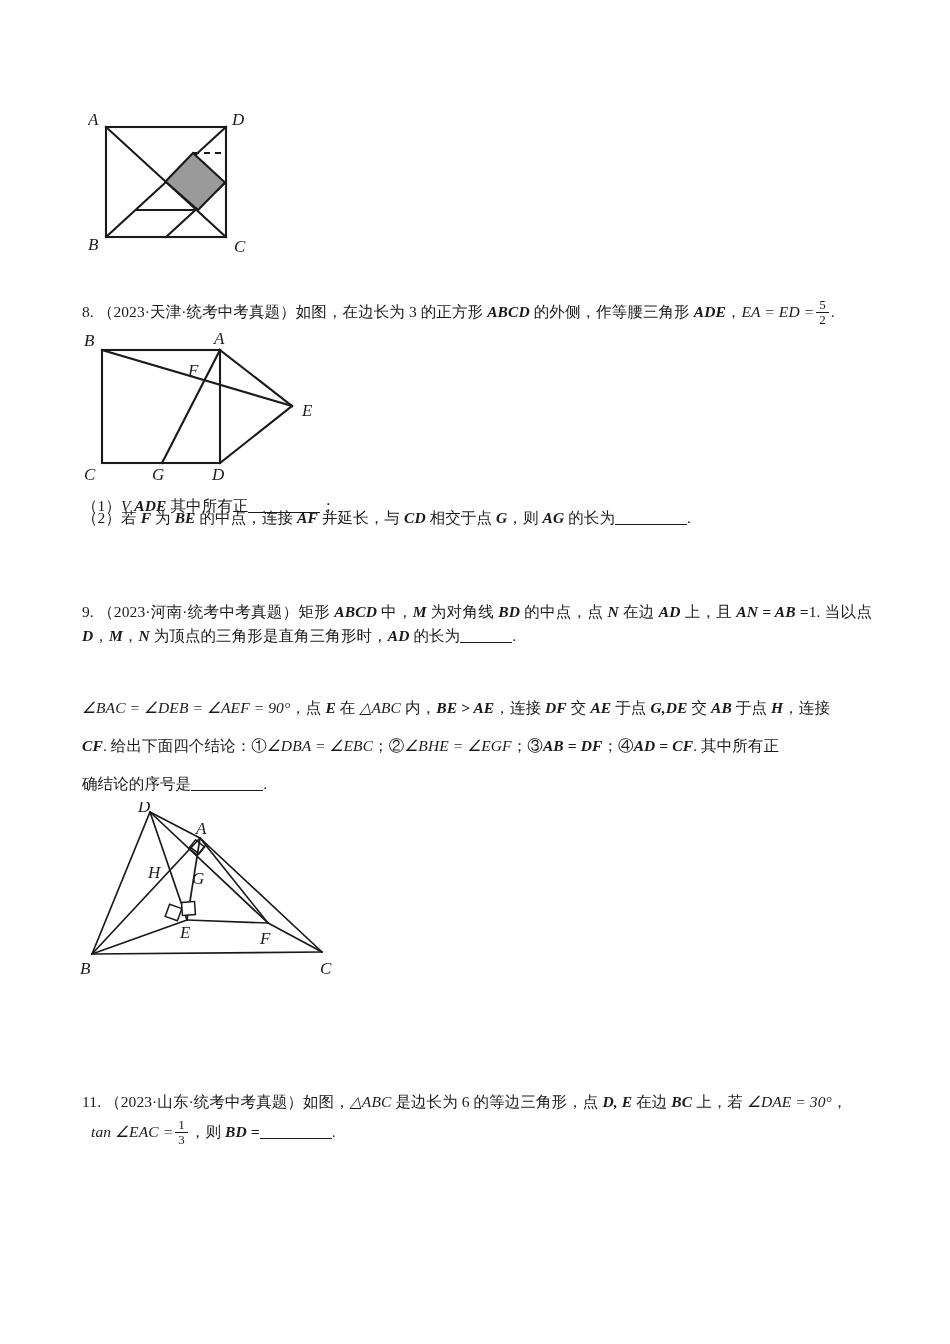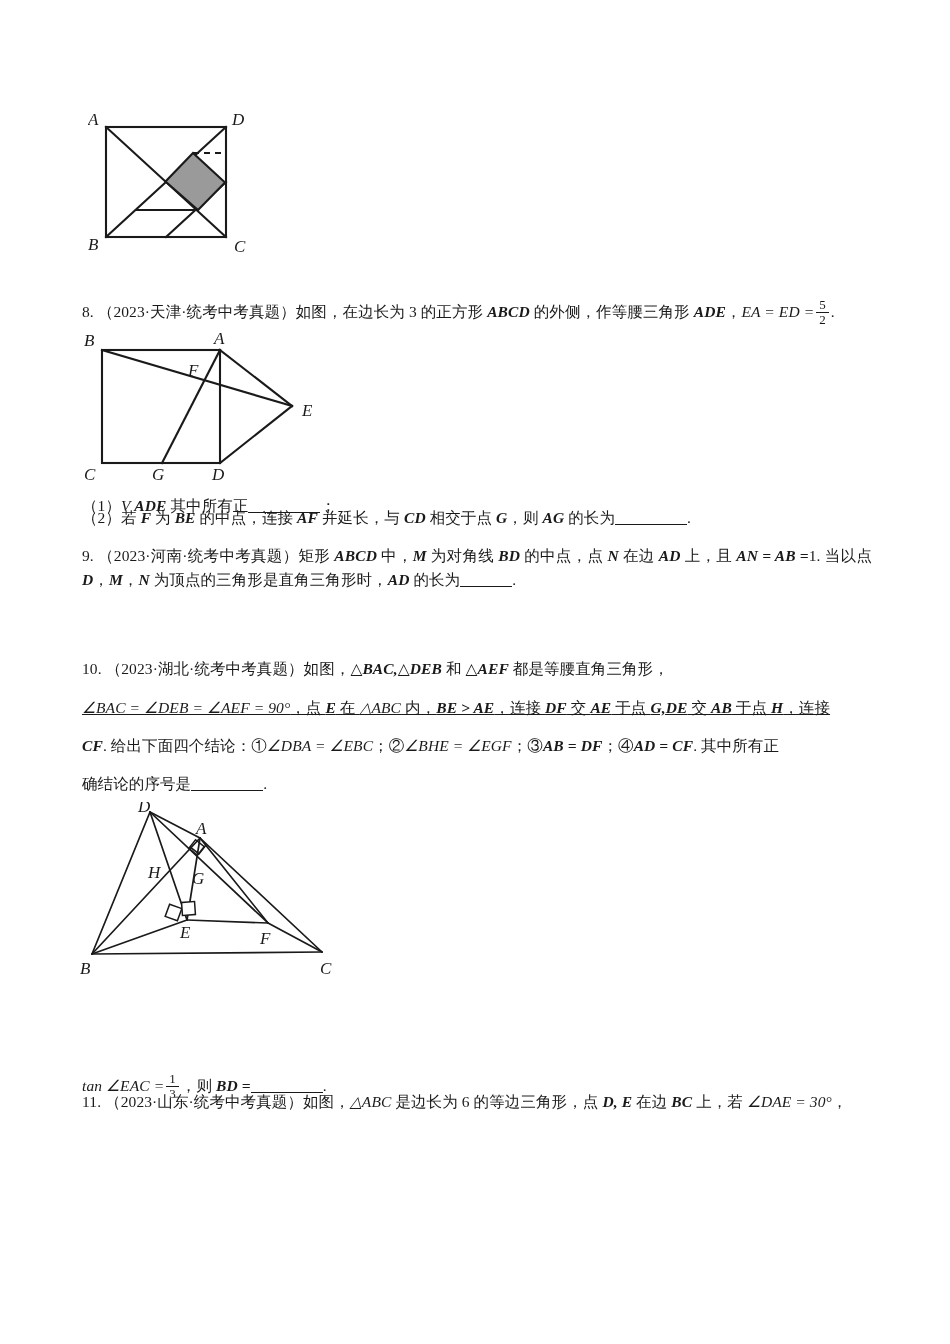--- a/index.html
+++ b/index.html
@@ -132,29 +132,26 @@
   </div>
 
   <div class="qtext" style="top:494px;">
     <span>（1）</span><span class="it">V </span><span class="bit">ADE</span><span> 其中所有正</span><span class="blank-l"></span><span>；</span>
   </div>
 
   <div class="qtext" style="top:506px;">
     <span>（2）</span><span>若 </span><span class="bit">F</span><span> 为 </span><span class="bit">BE</span><span> 的中点，连接 </span><span class="bit">AF</span><span> 并延长，与 </span><span class="bit">CD</span><span> 相交于点 </span><span class="bit">G</span><span>，则 </span><span class="bit">AG</span><span> 的长为</span><span class="blank-l"></span><span>.</span>
   </div>
 
-  <div class="qtext" style="top:544px;">
+  <div class="qtext" style="top:600px;">
     <span>9</span><span>. </span><span>（2023·河南·统考中考真题）</span><span>矩形 </span><span class="bit">ABCD</span><span> 中，</span><span class="bit">M</span><span> 为对角线 </span><span class="bit">BD</span><span> 的中点，点 </span><span class="bit">N</span><span> 在边 </span><span class="bit">AD</span><span> 上，且 </span><span class="bit">AN = AB =</span><span>1</span><span>. 当以点 </span><span class="bit">D</span><span>，</span><span class="bit">M</span><span>，</span><span class="bit">N</span><span> 为顶点的三角形是直角三角形时，</span><span class="bit">AD</span><span> 的长为</span><span class="blank-s"></span><span>.</span>
   </div>
 
-  <div class="qtext" style="top:657px;">
-    <span>10</span><span>. </span><span>（2023·湖北·统考中考真题）</span><span>如图，</span><span class="bit">△BAC,△DEB</span><span> 和 </span><span class="bit">△AEF</span><span> 都是等腰直角三角形，</span>
-  </div>
-
-  <div class="qtext" style="top:696px;text-decoration:underline;">
+
+  <div class="qtext" style="top:696px;">
     <span class="it">∠BAC = ∠DEB = ∠AEF = 90°</span><span>，点 </span><span class="bit">E</span><span> 在 </span><span class="it">△ABC</span><span> 内，</span><span class="bit">BE &gt; AE</span><span>，连接 </span><span class="bit">DF</span><span> 交 </span><span class="bit">AE</span><span> 于点 </span><span class="bit">G,DE</span><span> 交 </span><span class="bit">AB</span><span> 于点 </span><span class="bit">H</span><span>，连接</span>
   </div>
 
   <div class="qtext" style="top:772px;">
     <span>确结论的序号是</span><span class="blank-l"></span><span>.</span>
   </div>
 
   <div class="qtext" style="top:734px;">
     <span class="bit">CF</span><span>. 给出下面四个结论：</span><span>①</span><span class="it">∠DBA = ∠EBC</span><span>；</span><span>②</span><span class="it">∠BHE = ∠EGF</span><span>；</span><span>③</span><span class="bit">AB = DF</span><span>；</span><span>④</span><span class="bit">AD = CF</span><span>. 其中所有正</span>
   </div>
@@ -193,20 +190,20 @@
       <text class="lbl" x="188" y="142">F</text>
       <text class="lbl" x="8" y="172">B</text>
       <text class="lbl" x="248" y="172">C</text>
     </svg>
   </div>
 
   <div class="qtext" style="top:1058px;margin-top:32px;">
     <span>11</span><span>. </span><span>（2023·山东·统考中考真题）</span><span>如图，</span><span class="it">△ABC</span><span> 是边长为 6 的等边三角形，点 </span><span class="bit">D,</span><span>  </span><span class="bit">E</span><span> 在边 </span><span class="bit">BC</span><span> 上，若 </span><span class="it">∠DAE = 30°</span><span>，</span>
   </div>
 
-  <div class="qtext" style="top:1073px;">
+  <div class="qtext" style="top:1119px;margin-left:9px;">
     <span class="it">tan ∠EAC =</span><span class="frac">
         <span class="num">1</span>
         <span class="den">3</span>
       </span><span>，则 </span><span class="bit">BD =</span><span class="blank-l"></span><span>.</span>
   </div>
 
 </div>
 
 </body></html>

